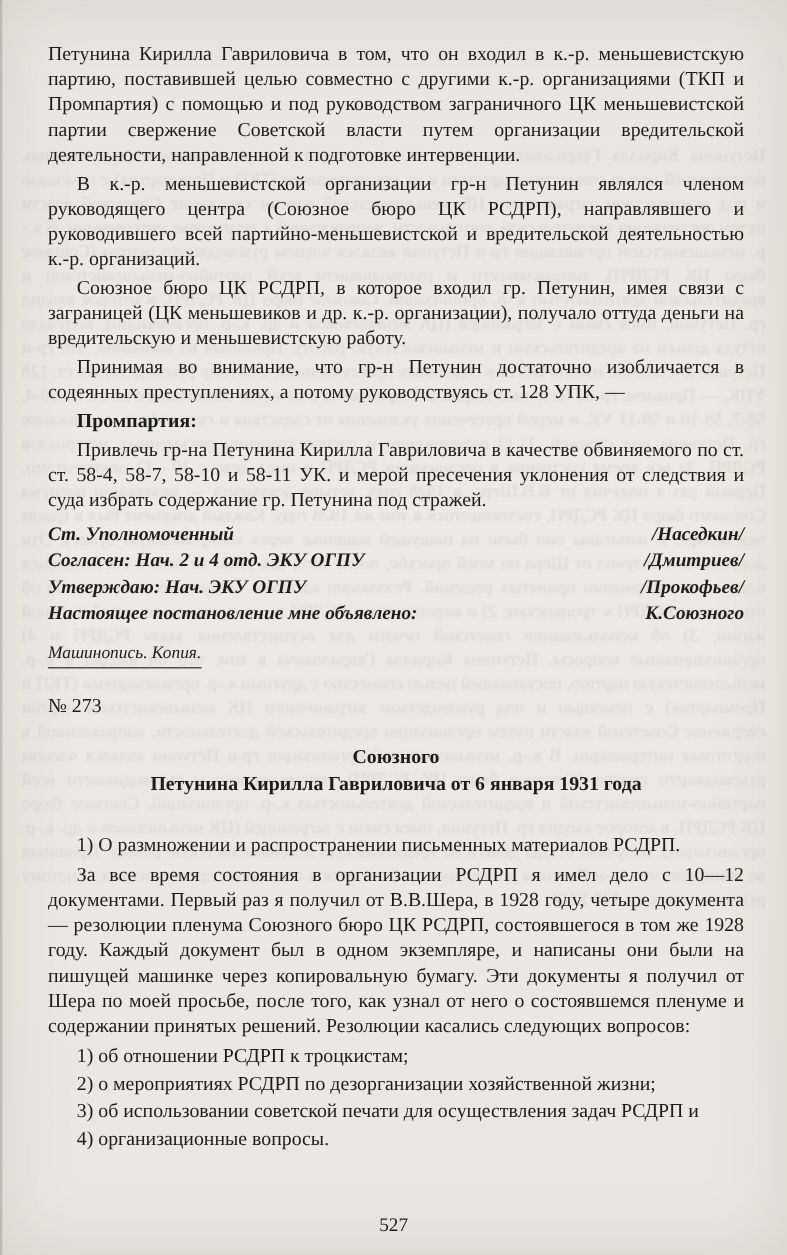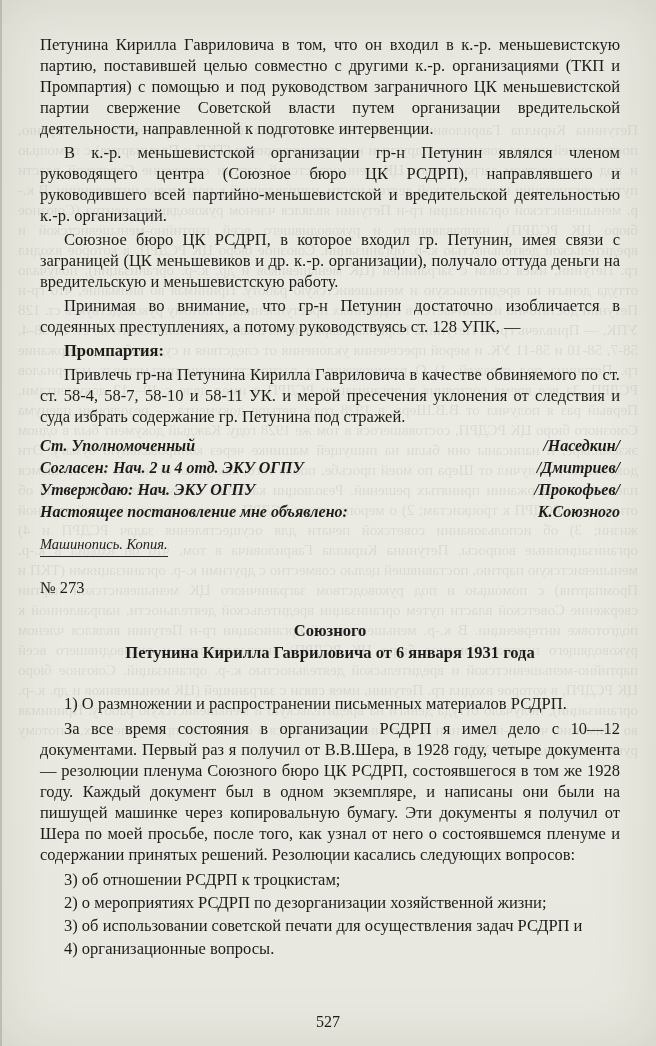--- a/index.html
+++ b/index.html
@@ -154,21 +154,21 @@
     <div class="doc-number">№ 273</div>
 
     <div class="t-title">Союзного</div>
     <div class="t-subtitle">Петунина Кирилла Гавриловича от 6 января 1931 года</div>
 
     <div class="t-body">
       <p class="body-par">1) О размножении и распространении письменных материалов РСДРП.</p>
       <p class="body-par">За все время состояния в организации РСДРП я имел дело с 10—12 документами. Первый раз я получил от В.В.Шера, в 1928 году, четыре документа — резолюции пленума Союзного бюро ЦК РСДРП, состоявшегося в том же 1928 году. Каждый документ был в одном экземпляре, и написаны они были на пишущей машинке через копировальную бумагу. Эти документы я получил от Шера по моей просьбе, после того, как узнал от него о состоявшемся пленуме и содержании принятых решений. Резолюции касались следующих вопросов:</p>
 
       <div class="list">
-        <p class="body-par">3) об отношении РСДРП к троцкистам;</p>
+        <p class="body-par">1) об отношении РСДРП к троцкистам;</p>
         <p class="body-par">2) о мероприятиях РСДРП по дезорганизации хозяйственной жизни;</p>
         <p class="body-par">3) об использовании советской печати для осуществления задач РСДРП и</p>
         <p class="body-par">4) организационные вопросы.</p>
       </div>
     </div>
 
   </div>
 
   <div class="page-number">527</div>
 

